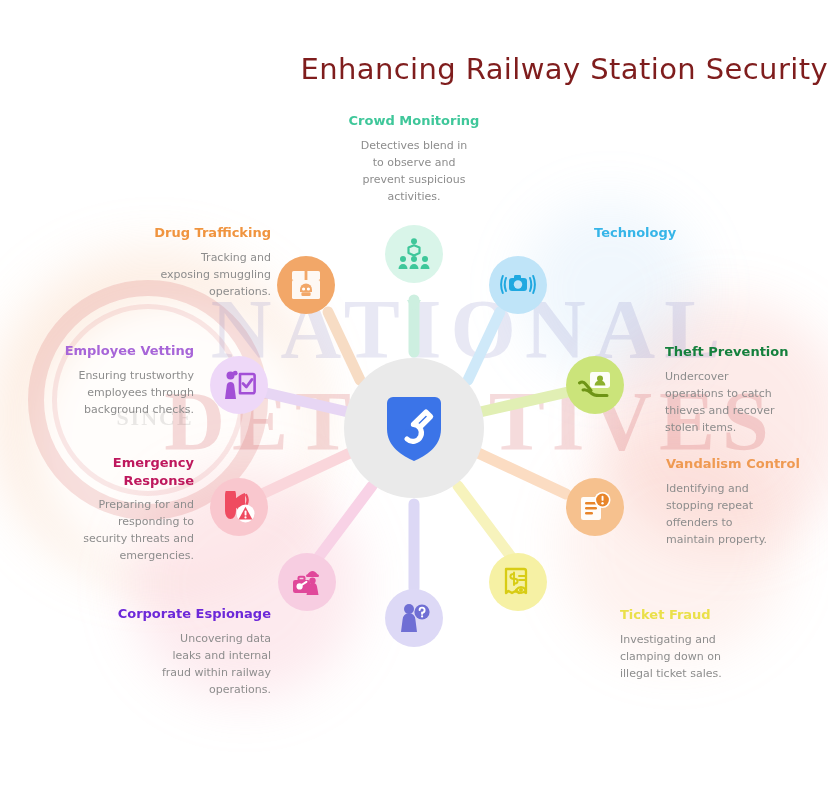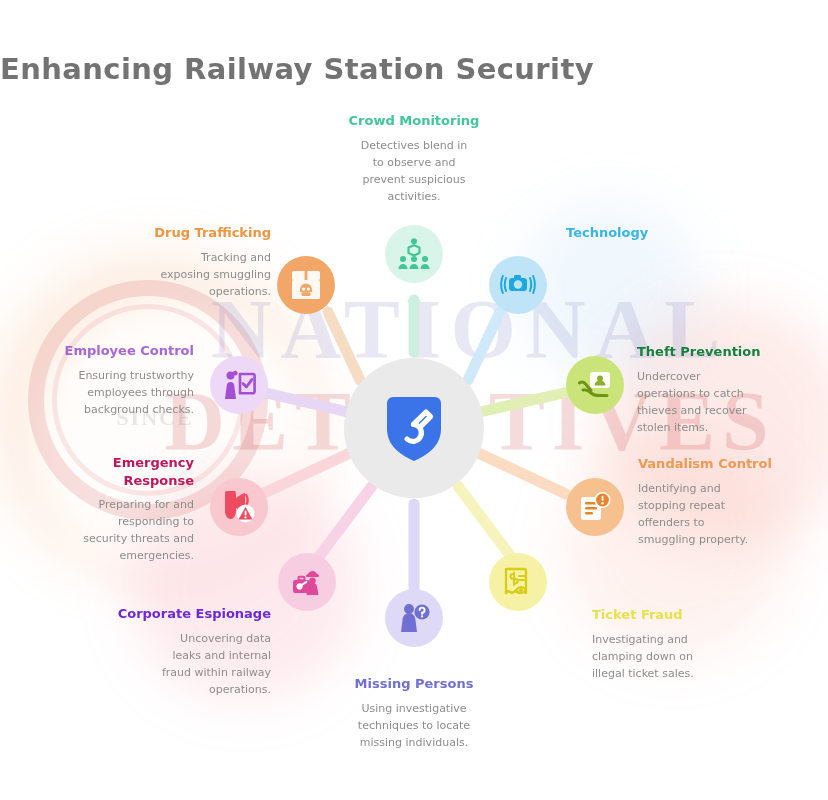--- a/index.html
+++ b/index.html
@@ -56,24 +56,24 @@
     position: absolute; left: 40px; top: 175px; width: 230px;
     font-family: "Liberation Serif", serif;
     font-size: 22px; font-weight: 700; letter-spacing: 2px;
     color: rgba(120,120,120,0.16);
     text-align: center;
   }
 
   
   #title {
     position: absolute; left: 0; top: 52px; width: 828px;
-    text-align: left;
+    text-align: right;
     font-family: "DejaVu Sans", sans-serif;
-    font-size: 29px; font-weight: 700;
-    color: #737373;
+    font-size: 29px; font-weight: 400;
+    color: #7f1d1d;
     letter-spacing: 0.4px;
   }
 
   
   #hub {
     position: absolute; left: 344px; top: 358px;
     width: 140px; height: 140px; border-radius: 50%;
     background: #eaeaea;
     display: flex; align-items: center; justify-content: center;
   }
@@ -98,21 +98,21 @@
     font-size: 13px; font-weight: 700;
     line-height: 1.35; margin-bottom: 7px;
   }
   .blk .bd {
     font-family: "DejaVu Sans", sans-serif;
     font-size: 11px; font-weight: 400;
     line-height: 1.55; color: #8d8d8d;
     white-space: pre-line;
   }
   .ta-r { text-align: right; }
-  .ta-l { text-align: left; }
+  .ta-l { text-align: left; margin-left: 28px; }
   .ta-c { text-align: center; }
 </style>
 </head>
 <body>
 
 <div id="canvas">
 
   <div class="blob blob-1"></div>
   <div class="blob blob-2"></div>
   <div class="blob blob-3"></div>
@@ -291,21 +291,21 @@
 exposing smuggling
 operations.</div>
   </div>
 
   <div class="blk ta-l" style="left:566px;top:224px;width:170px;">
     <div class="hd" style="color:#36b5e8;">Technology</div>
   </div>
 
   <div class="blk ta-r" style="left:46px;top:342px;width:148px;">
     <div class="hd" style="color:#a765d8;">Employee
-Control</div>
+Vetting</div>
     <div class="bd">Ensuring trustworthy
 employees through
 background checks.</div>
   </div>
 
   <div class="blk ta-l" style="left:637px;top:343px;width:160px;">
     <div class="hd" style="color:#15803d;">Theft Prevention</div>
     <div class="bd">Undercover
 operations to catch
 thieves and recover
@@ -320,38 +320,32 @@
 security threats and
 emergencies.</div>
   </div>
 
   <div class="blk ta-l" style="left:638px;top:455px;width:155px;">
     <div class="hd" style="color:#ef9a52;">Vandalism
 Control</div>
     <div class="bd">Identifying and
 stopping repeat
 offenders to
-smuggling property.</div>
+maintain property.</div>
   </div>
 
   <div class="blk ta-r" style="left:115px;top:605px;width:156px;">
     <div class="hd" style="color:#6d28d9;">Corporate
 Espionage</div>
     <div class="bd">Uncovering data
 leaks and internal
 fraud within railway
 operations.</div>
   </div>
 
-  <div class="blk ta-c" style="left:337px;top:675px;width:154px;">
-    <div class="hd" style="color:#6f6fd4;">Missing Persons</div>
-    <div class="bd">Using investigative
-techniques to locate
-missing individuals.</div>
-  </div>
 
   <div class="blk ta-l" style="left:592px;top:606px;width:160px;">
     <div class="hd" style="color:#eae04a;">Ticket Fraud</div>
     <div class="bd">Investigating and
 clamping down on
 illegal ticket sales.</div>
   </div>
 
   <div id="title">Enhancing Railway Station Security</div>
 

